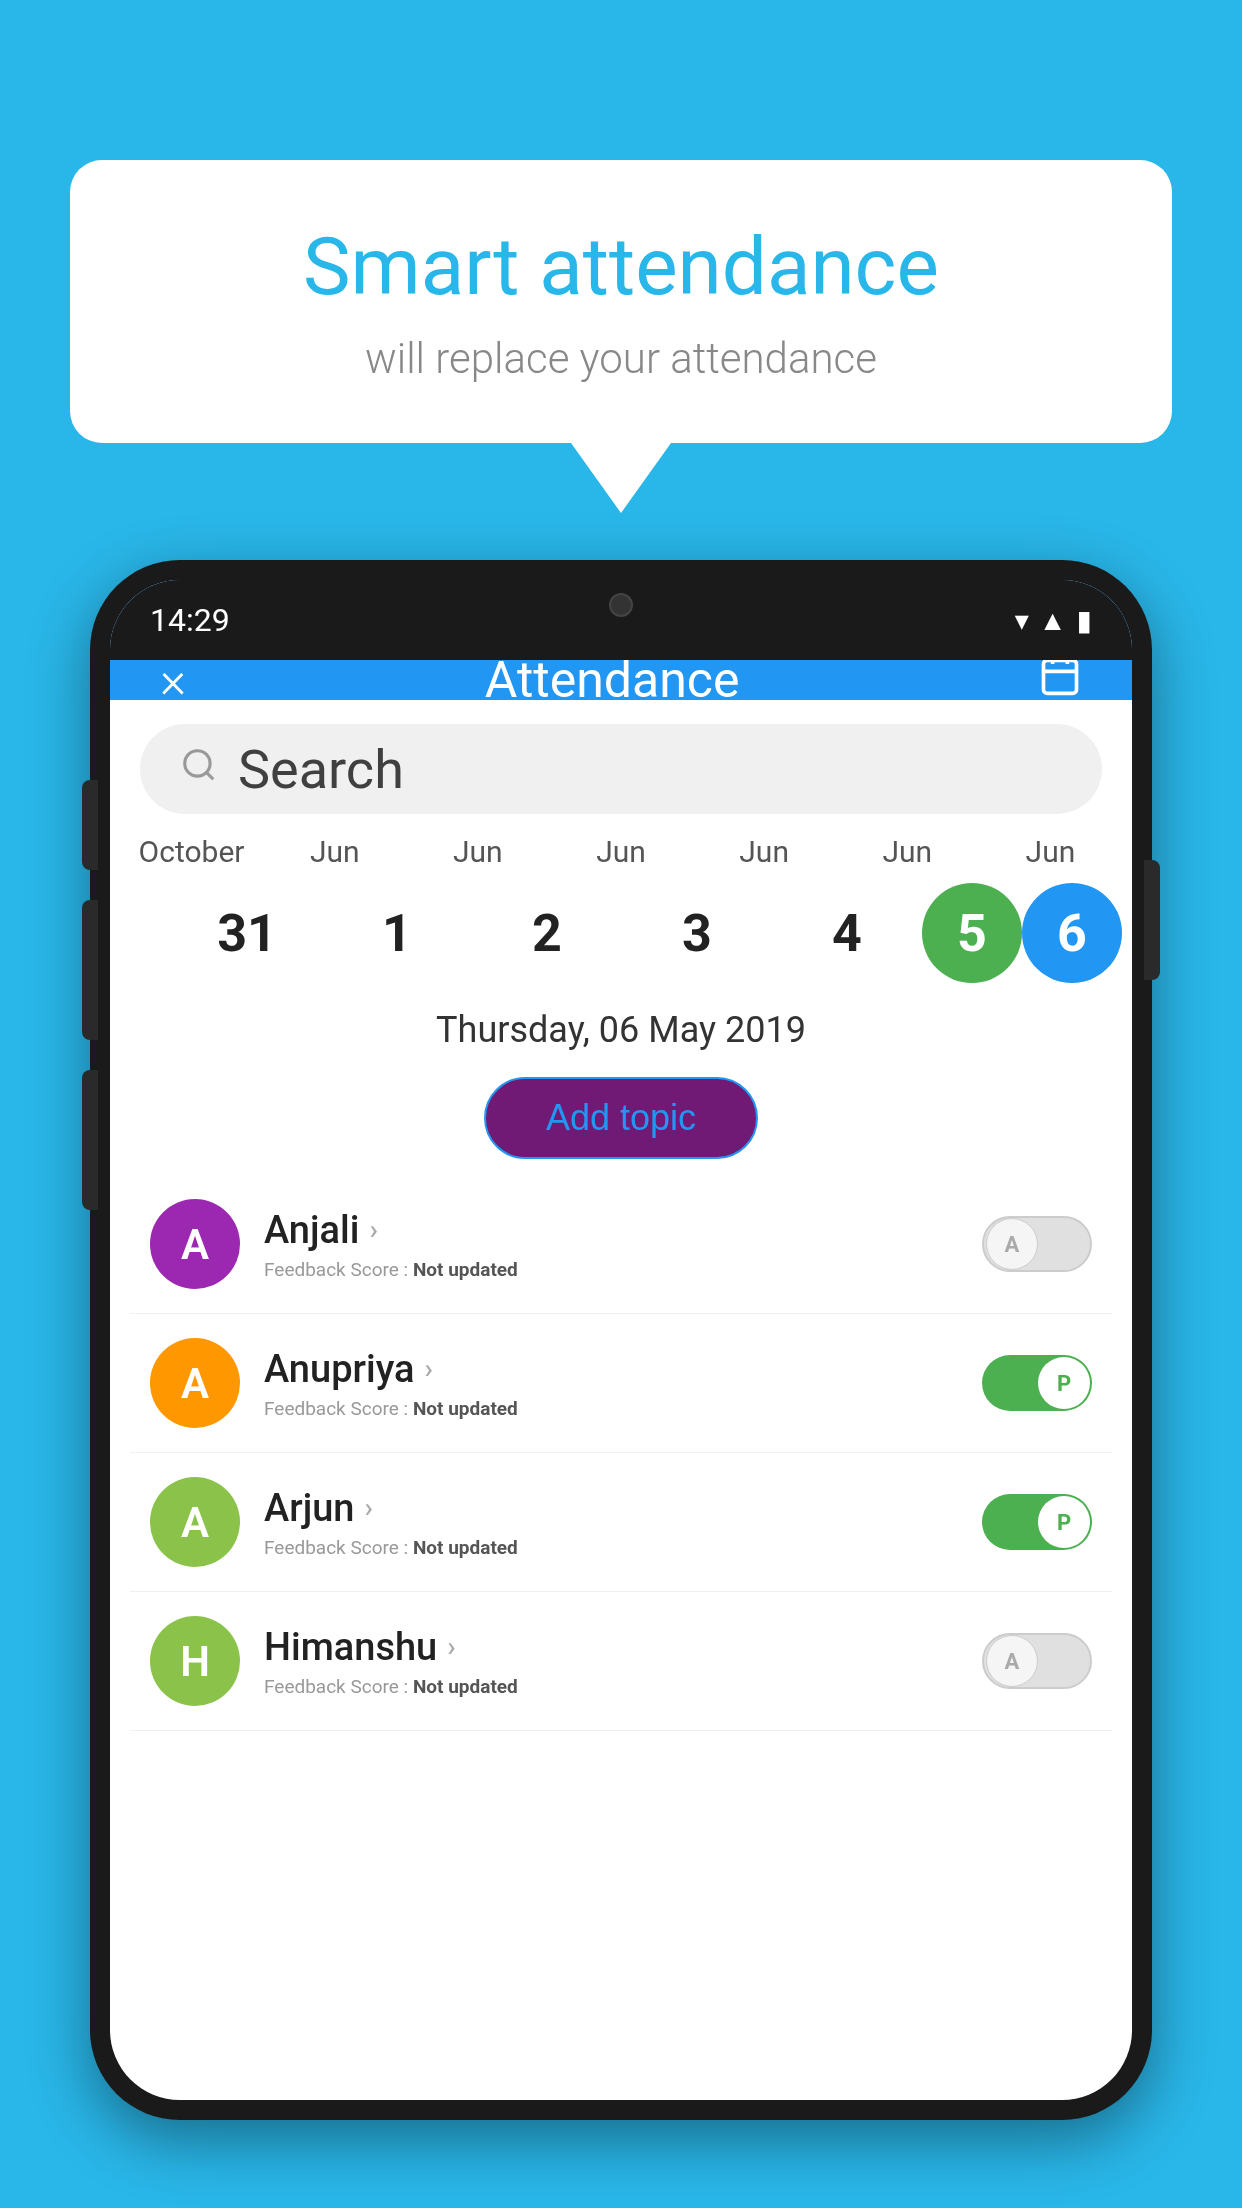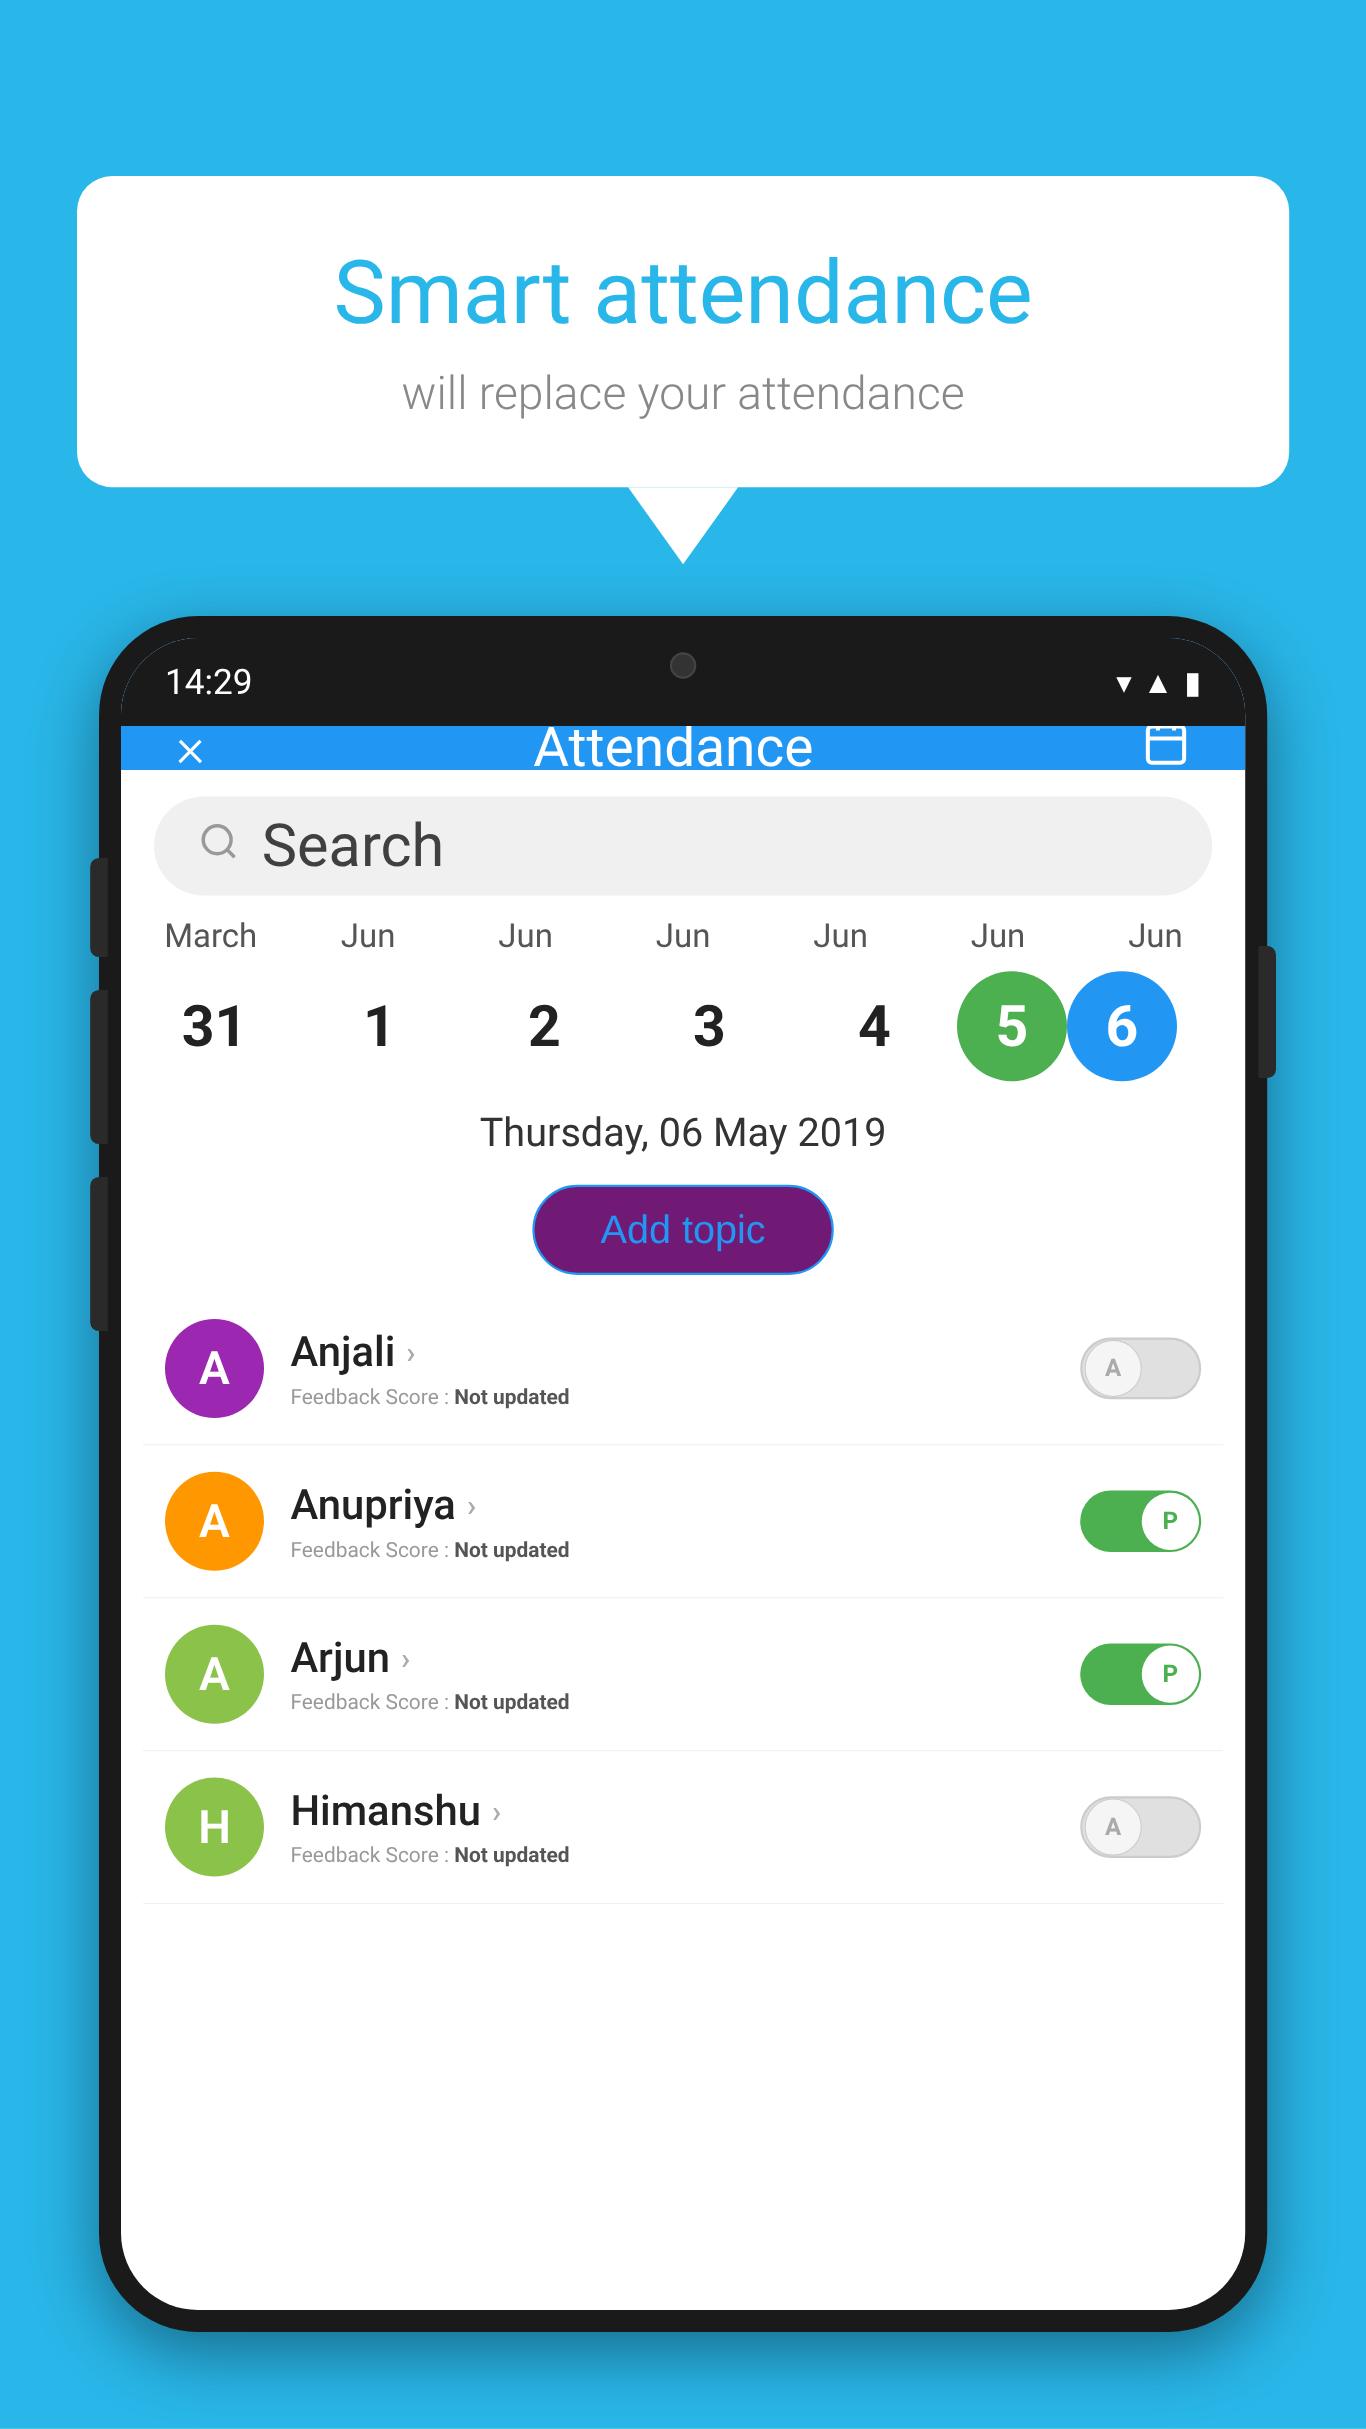--- a/index.html
+++ b/index.html
@@ -201,21 +201,21 @@
       text-align: center;
       width: 150px;
       color: #555;
       font-size: 30px;
       font-weight: 400;
       padding-bottom: 6px;
     }
 
     .calendar-date-row {
       display: flex;
-      justify-content: flex-start;
+      justify-content: flex-end;
       padding: 8px 10px 16px;
     }
 
     .calendar-date {
       text-align: center;
       width: 150px;
       font-size: 52px;
       font-weight: 700;
       color: #222;
       height: 100px;
@@ -473,21 +473,21 @@
           <span class="search-icon">
             <svg width="38" height="38" viewBox="0 0 24 24" fill="none" stroke="#999" stroke-width="2">
               <circle cx="11" cy="11" r="8"></circle>
               <line x1="21" y1="21" x2="16.65" y2="16.65"></line>
             </svg>
           </span>
           <span class="search-text">Search</span>
         </div>
 
         <div class="calendar-row">
-          <div class="calendar-month">March</div>
+          <div class="calendar-month">October</div>
           <div class="calendar-month">Jun</div>
           <div class="calendar-month">Jun</div>
           <div class="calendar-month">Jun</div>
           <div class="calendar-month">Jun</div>
           <div class="calendar-month">Jun</div>
           <div class="calendar-month">Jun</div>
         </div>
 
         <div class="calendar-date-row">
           <div class="calendar-date">31</div>

